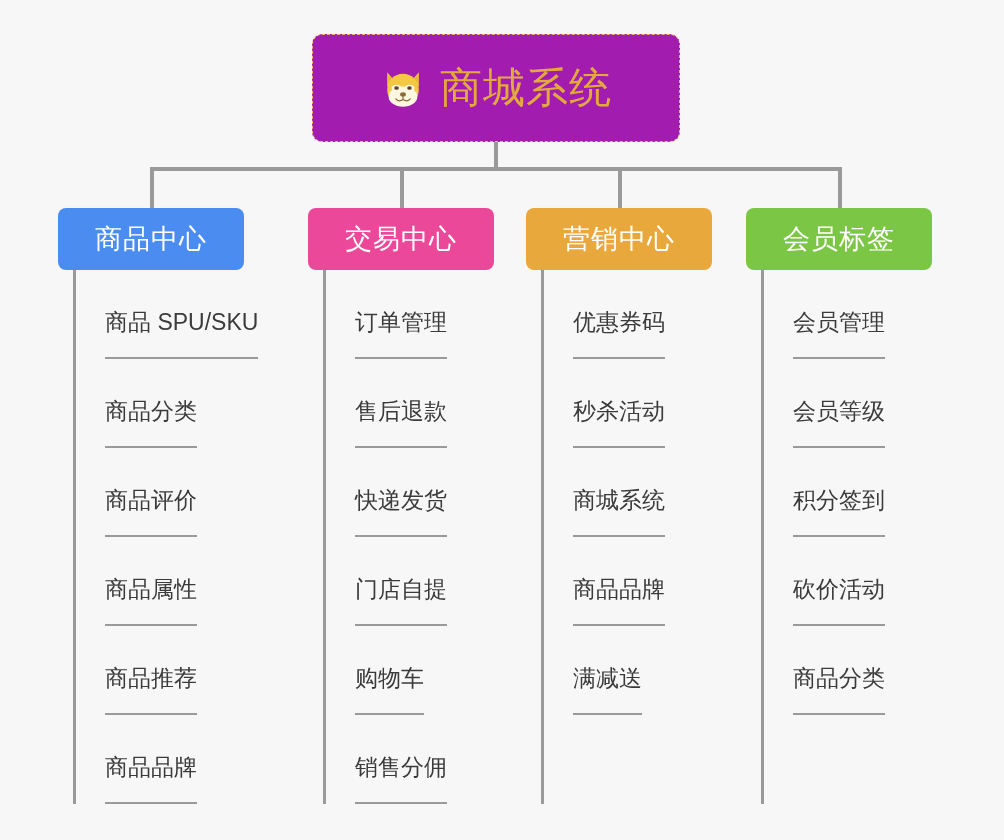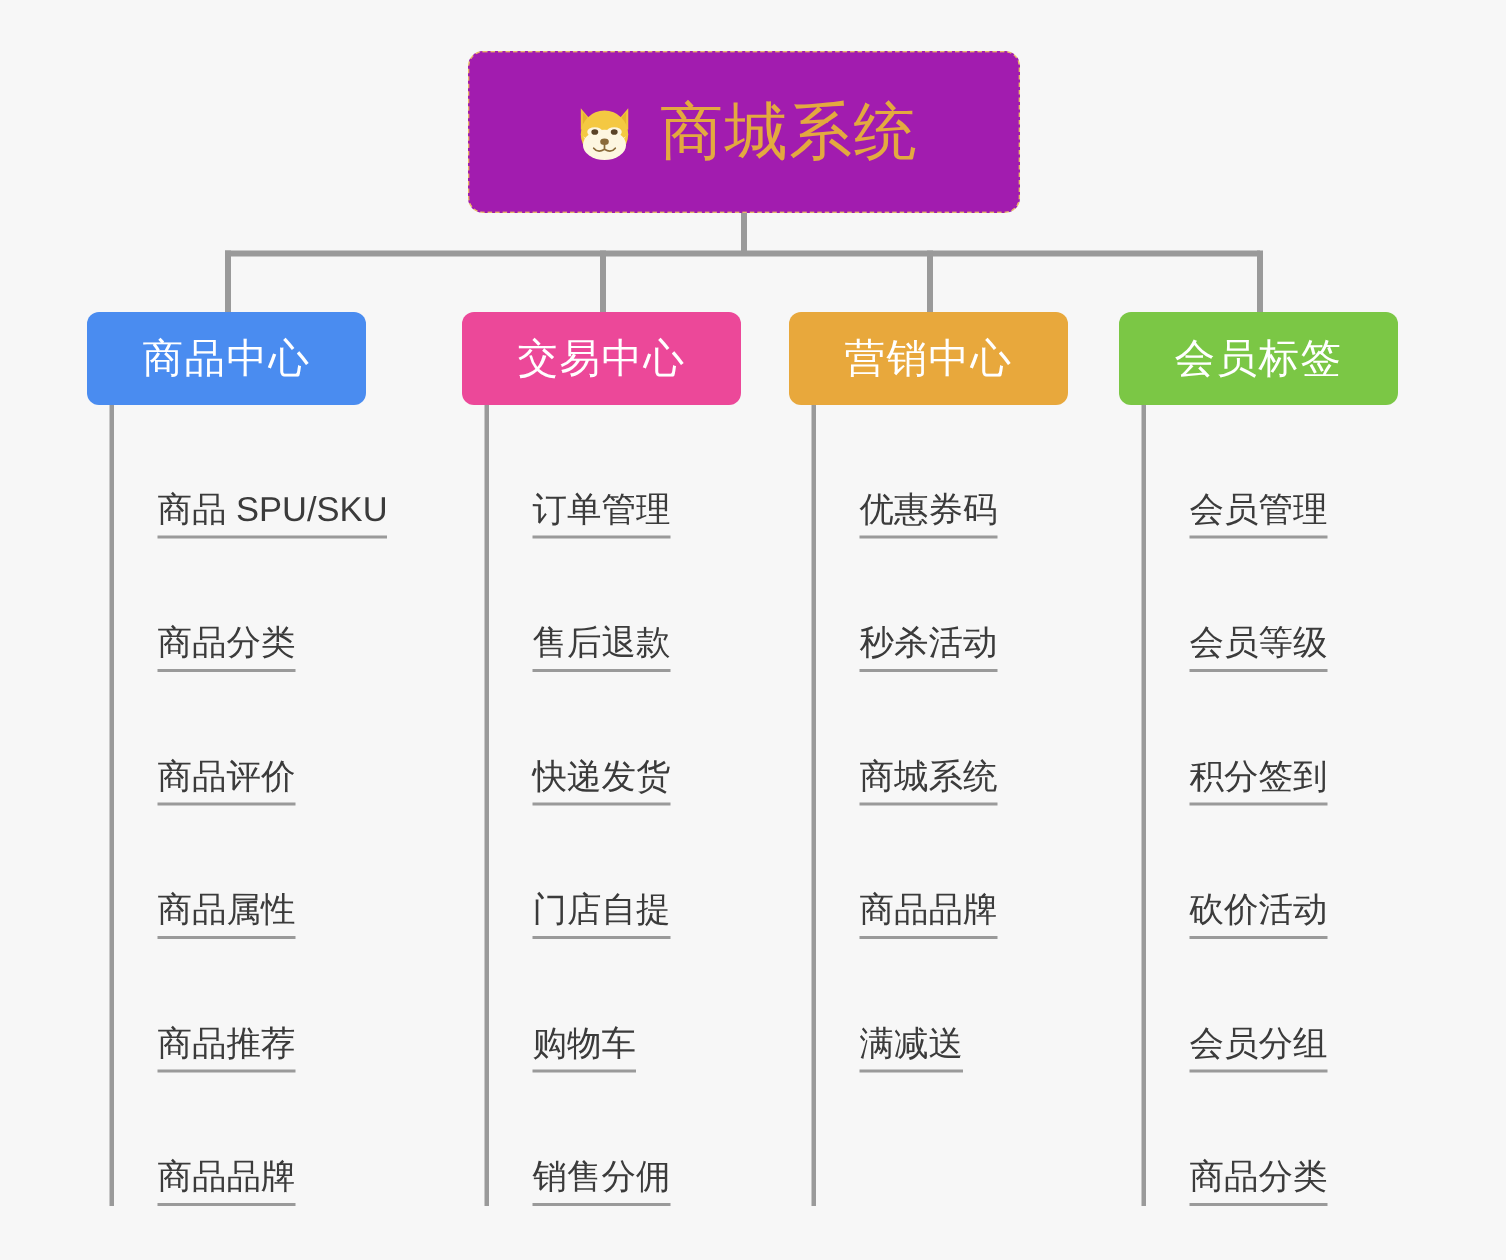--- a/index.html
+++ b/index.html
@@ -112,21 +112,21 @@
     position: relative;
     height: 89px;
     margin-left: 15px;
     display: flex;
     align-items: flex-end;
     box-sizing: border-box;
   }
   .leaf-label {
     display: inline-block;
     margin-left: 32px;
-    padding-bottom: 3px;
+    padding-bottom: 20px;
     border-bottom: 2px solid #9a9a9a;
     font-size: 23px;
     color: #3b3b3b;
     white-space: nowrap;
     line-height: 1.2;
   }
 </style>
 </head>
 <body>
 
@@ -251,21 +251,18 @@
       <li class="leaf">
           <span class="leaf-label">会员等级</span>
         </li>
       <li class="leaf">
           <span class="leaf-label">积分签到</span>
         </li>
       <li class="leaf">
           <span class="leaf-label">砍价活动</span>
         </li>
       <li class="leaf">
-          <span class="leaf-label">会员分组</span>
-        </li>
-      <li class="leaf">
           <span class="leaf-label">商品分类</span>
         </li>
     </ul>
   </div>
 
 </div>
 
 </body></html>

